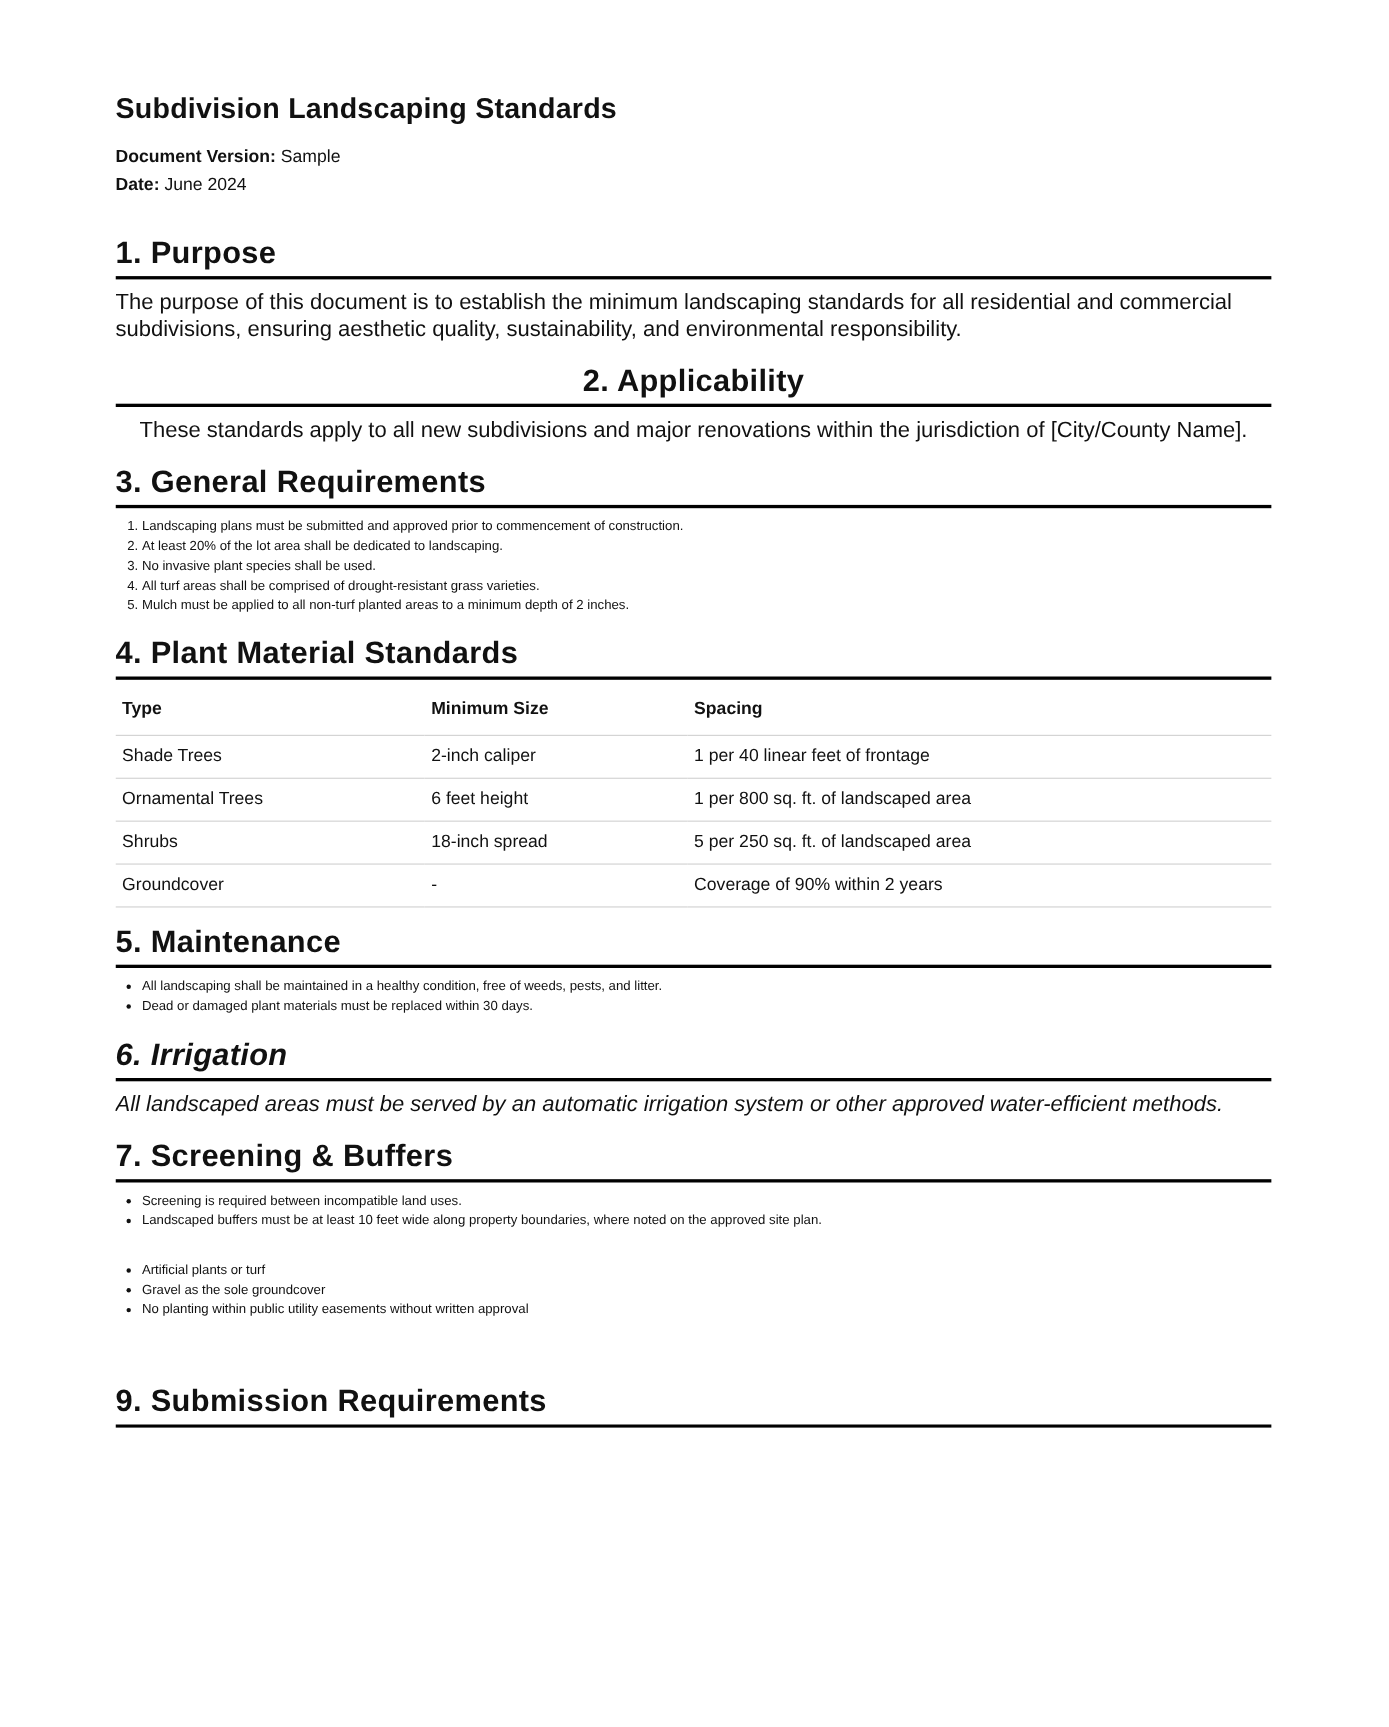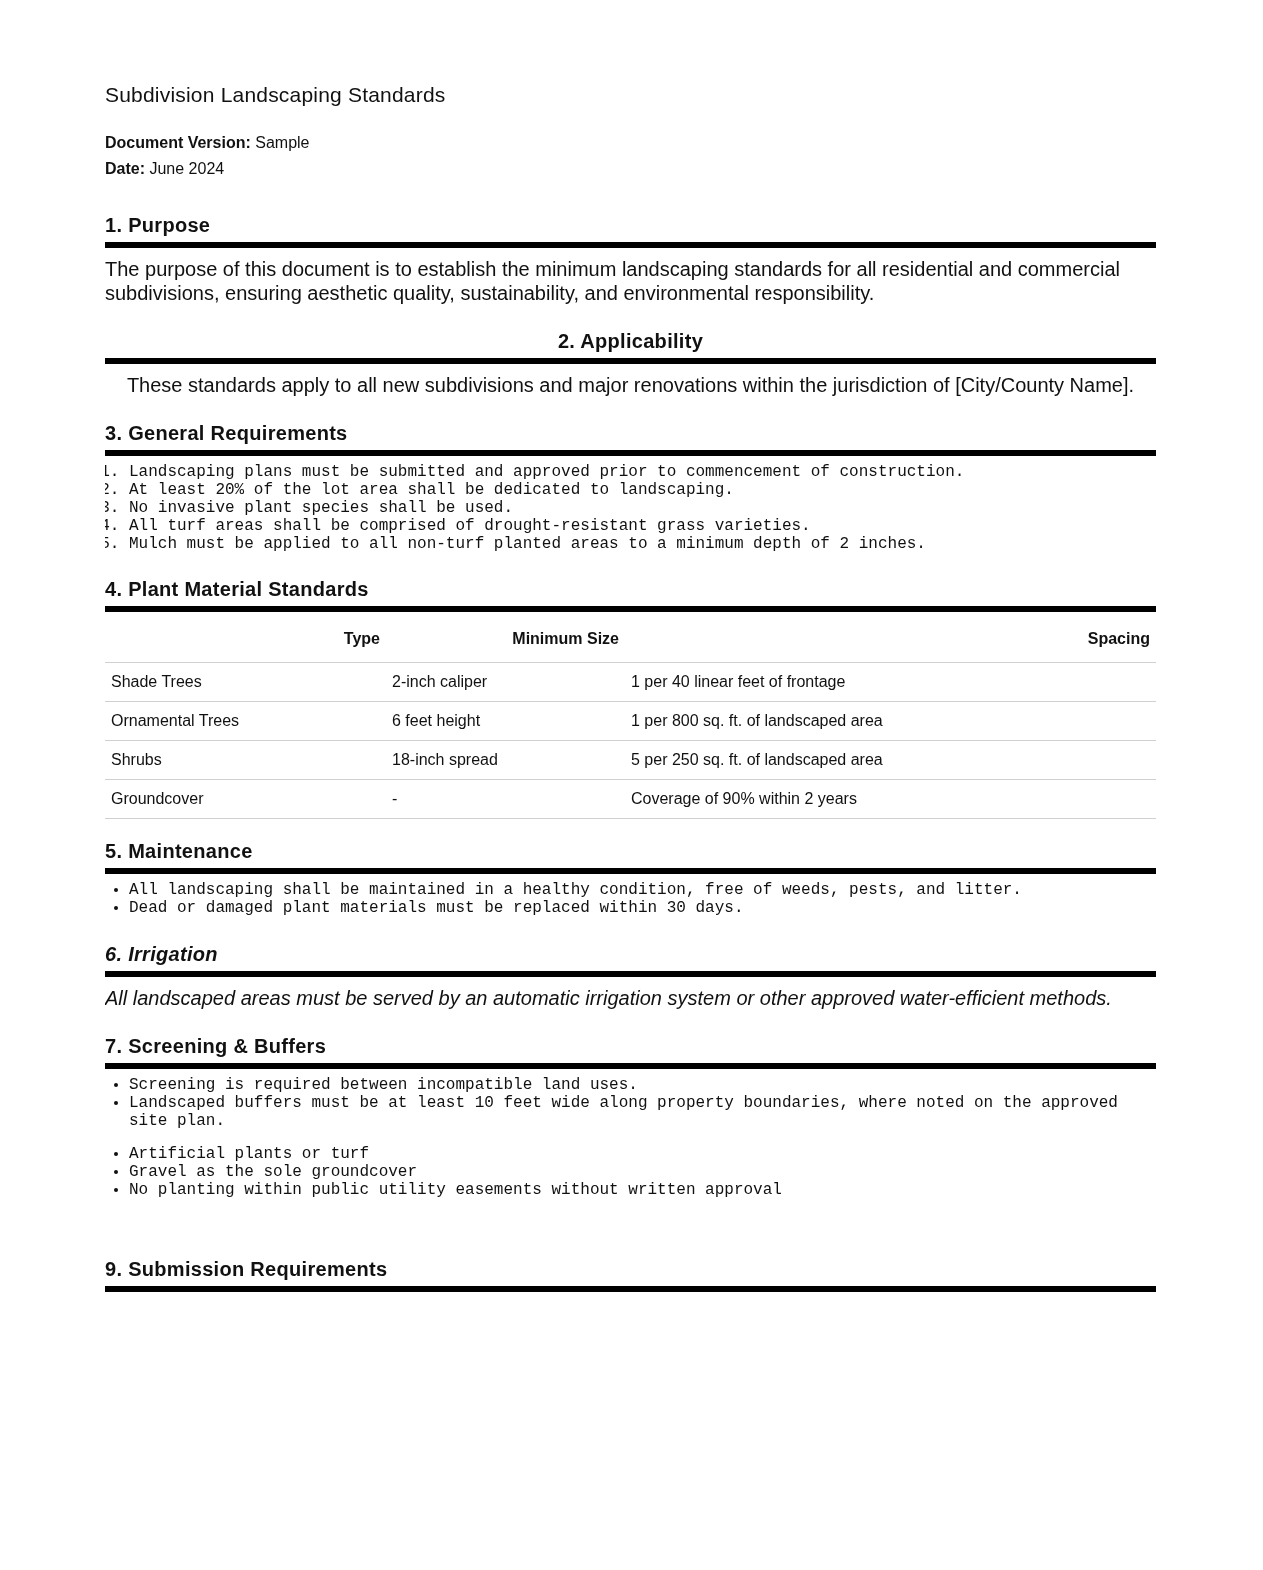--- a/index.html
+++ b/index.html
@@ -1,27 +1,27 @@
 <!DOCTYPE html>
 <html><head>
 <meta charset="utf-8">
 <style>
   html, body { margin: 0; padding: 0; background: #ffffff; }
   body { width: 1263px; height: 1570px; position: relative; font-family: "Liberation Sans", sans-serif; color: #111111; }
   .page { position: absolute; left: 105px; top: 0; width: 1051px; height: 1298px; overflow: hidden; }
-  h1 { font-size: 21px; font-weight: normal; margin: 0; position: absolute; top: 83px; left: 0; letter-spacing: 0.2px; }
+  h1 { font-size: 26px; font-weight: bold; margin: 0; position: absolute; top: 83px; left: 0; letter-spacing: 0.2px; }
   .meta { position: absolute; left: 0; font-size: 16px; }
   .meta b { font-weight: bold; margin-top: 24px; }
   .section { position: absolute; left: 0; width: 1051px; }
-  h2 { font-size: 20px; font-weight: bold; margin: 0; padding-bottom: 5px; border-bottom: 6px solid #000000; letter-spacing: 0.3px; }
+  h2 { font-size: 28px; font-weight: bold; margin: 0; padding-bottom: 5px; border-bottom: 3px solid #000000; letter-spacing: 0.3px; }
   p { font-size: 20px; line-height: 24px; margin: 9px 0 0 0; }
-  ol, ul { margin: 7px 0 0 0; padding-left: 24px; font-size: 16px; line-height: 18px; font-family: Liberation Mono, monospace; }
+  ol, ul { margin: 7px 0 0 0; padding-left: 24px; font-size: 12px; line-height: 18px; }
   table { border-collapse: collapse; width: 100%; margin-top: 4px; font-size: 16px; }
   th, td { text-align: left; padding: 0 6px; height: 38px; border-bottom: 1px solid #d0d0d0; }
-  th { font-weight: bold; height: 46px; text-align: right; }
+  th { font-weight: bold; height: 46px; }
   .c1 { width: 269px; } .c2 { width: 227px; }
 </style>
 </head>
 <body>
 
 <div class="page">
   <h1>Subdivision Landscaping Standards</h1>
 
   <div class="meta" style="top:134px;">
     <b>Document Version:</b>

